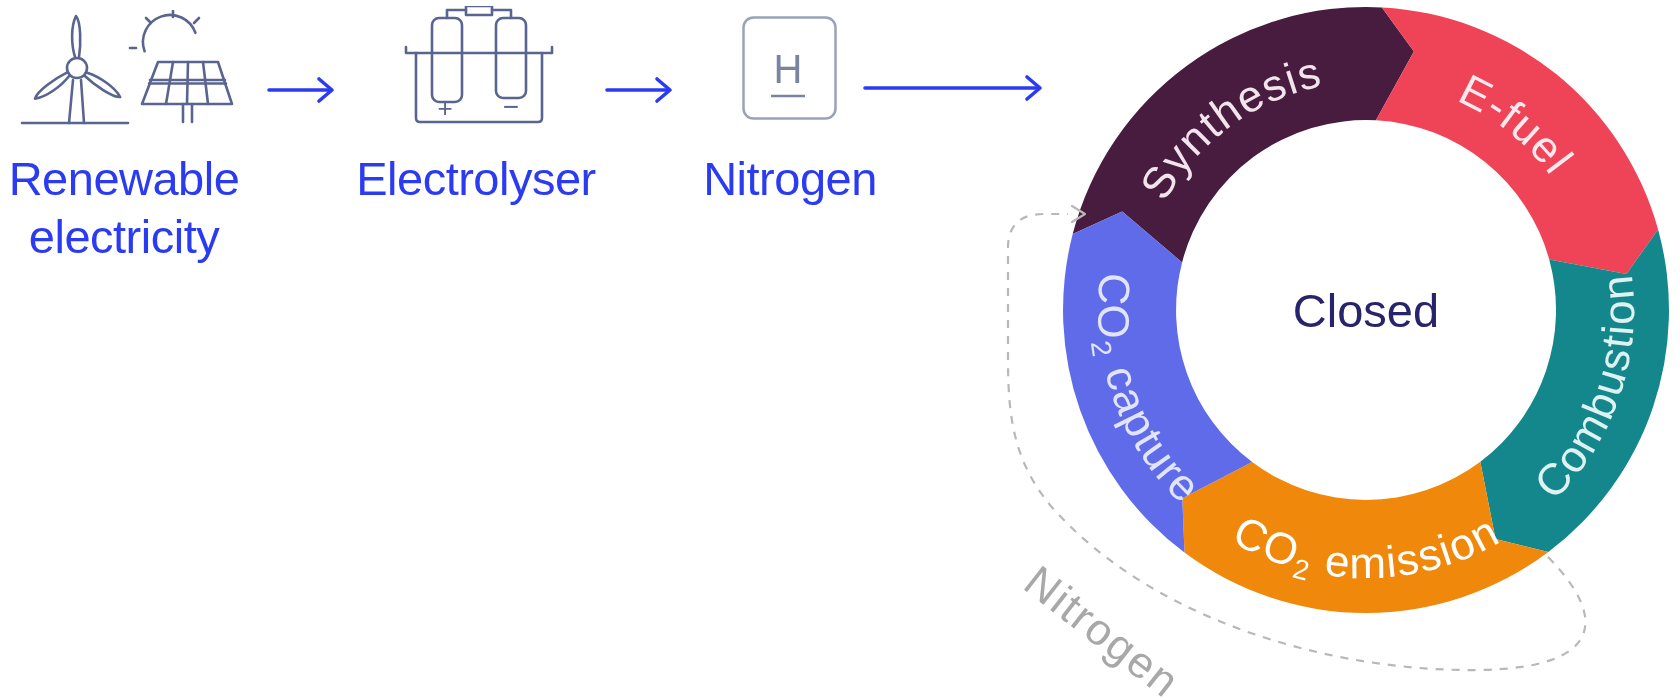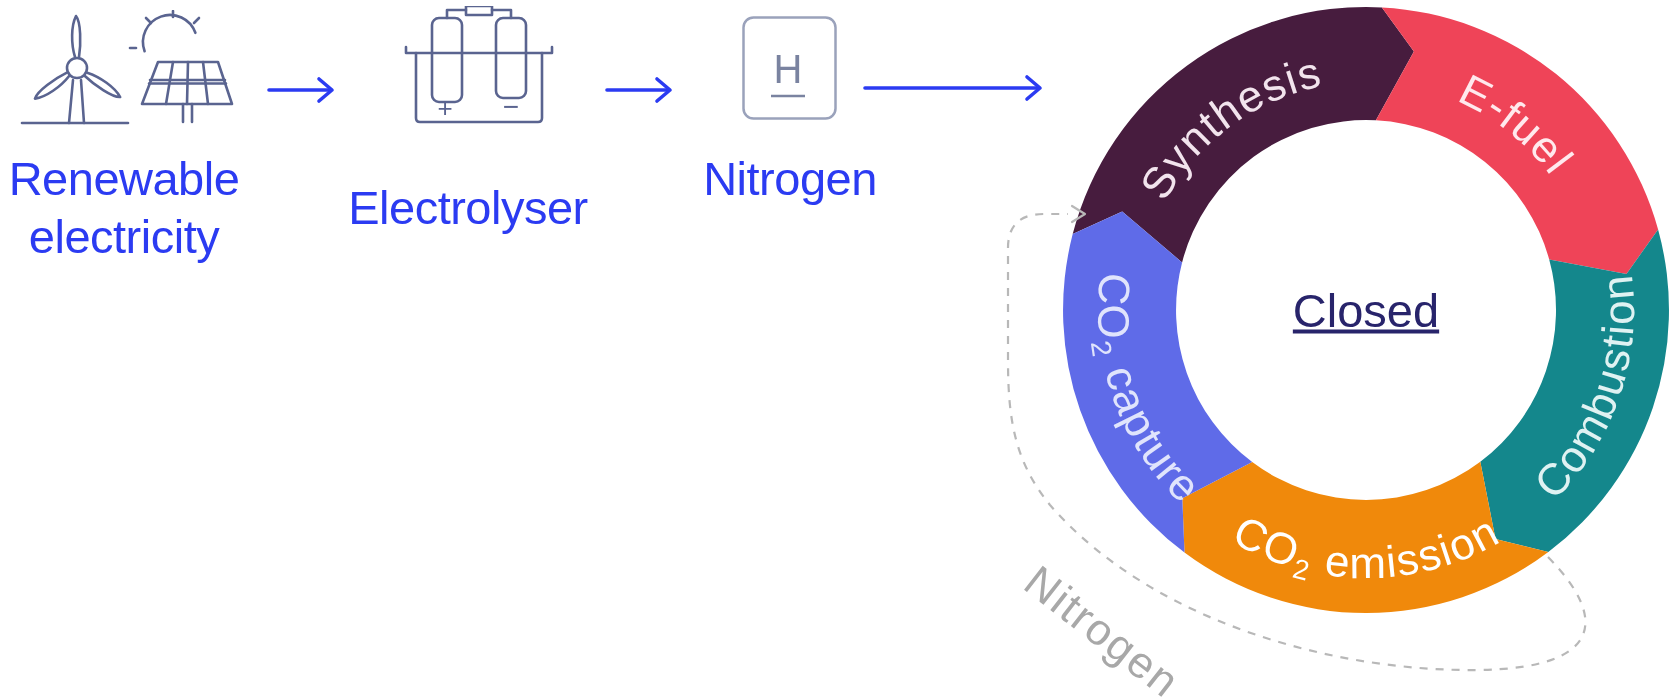--- a/index.html
+++ b/index.html
@@ -4,27 +4,27 @@
 <style>
   html,body{margin:0;padding:0;background:#ffffff;}
   body{width:1680px;height:700px;overflow:hidden;font-family:"Liberation Sans",sans-serif;}
   .canvas{position:relative;width:1680px;height:700px;background:#fff;}
   .abs{position:absolute;}
   .flow-label{
     position:absolute;top:150px;text-align:center;
     color:#2B3BF2;font-size:47px;font-weight:500;line-height:58px;letter-spacing:-0.5px;
   }
   .lbl-renewable{left:0px;width:248px;}
-  .lbl-electrolyser{left:318px;width:300px;margin-top:29px;}
+  .lbl-electrolyser{left:326px;width:300px;}
   .lbl-hydrogen{left:665px;width:250px;}
   svg{display:block;}
   .icon-stroke{stroke:#5A6490;fill:none;stroke-width:2.6;stroke-linecap:round;stroke-linejoin:round;}
   .center-label{
     position:absolute;left:1366px;top:310px;transform:translate(-50%,-50%);
-    color:#28246B;font-size:47px;font-weight:500;line-height:61px;text-align:left;white-space:nowrap;text-decoration:underline;
+    color:#28246B;font-size:47px;font-weight:500;line-height:61px;text-align:left;white-space:nowrap;
   }
   .center-label .sub2{font-size:30px;vertical-align:-7px;}
   .nitrogen{
     position:absolute;left:1046px;top:556px;transform:rotate(38deg);transform-origin:0 0;
     color:#A8A8A8;font-size:44px;letter-spacing:2px;white-space:nowrap;
   }
   .ring-svg{position:absolute;left:0;top:0;}
   .ring-svg text{font-family:"Liberation Sans",sans-serif;font-weight:500;}
 </style>
 </head>

